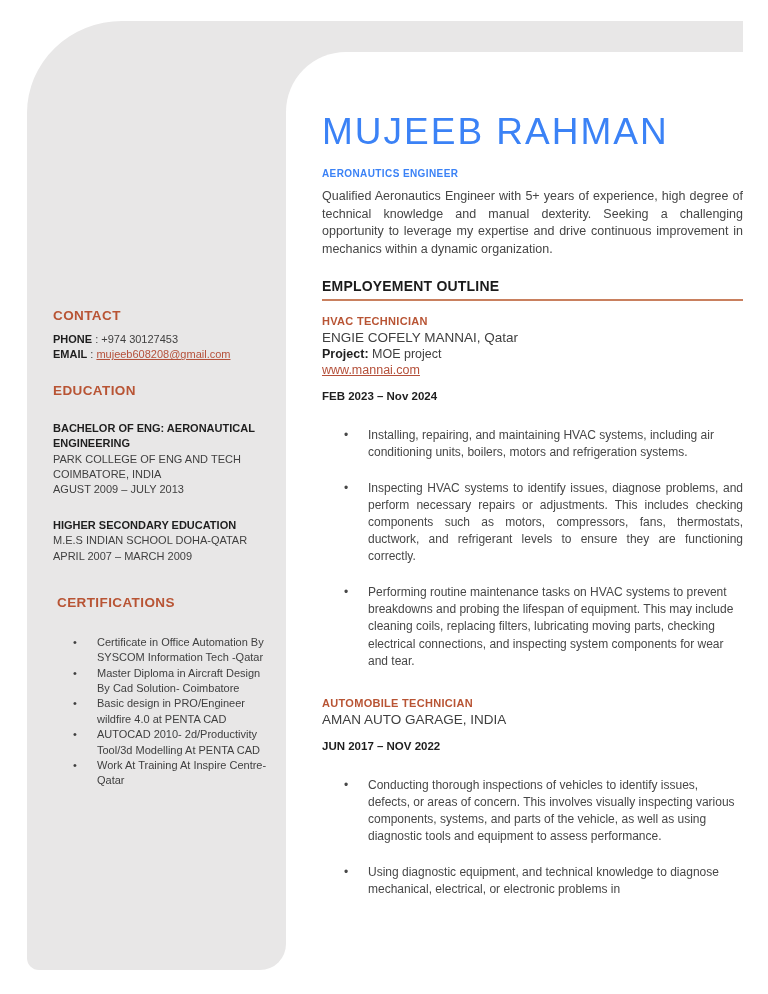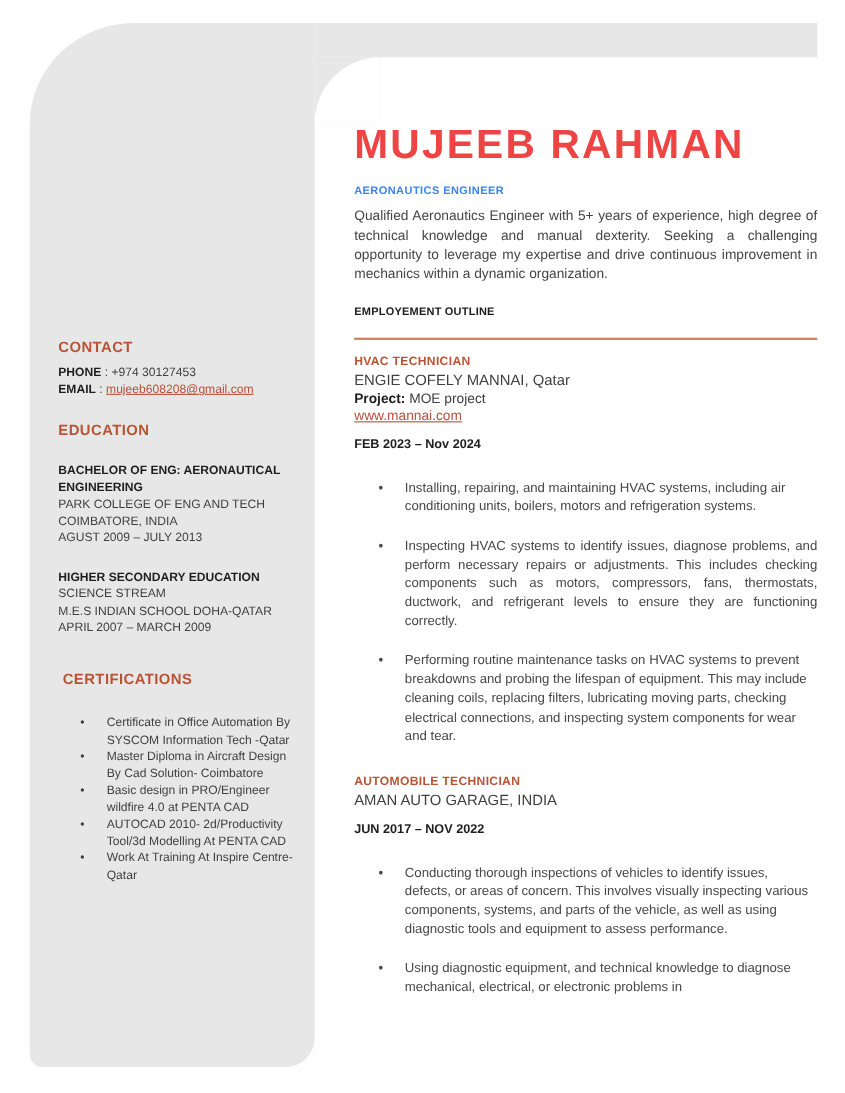--- a/index.html
+++ b/index.html
@@ -39,26 +39,26 @@
   .edu-entry-2{margin-top:20px;}
   .edu-title{font-size:11px;font-weight:bold;color:#1e1e1e;line-height:1.4;}
   .edu-line{font-size:11px;color:#3f3f3f;line-height:1.4;}
   .heading-cert{margin-top:31px;margin-left:4px;}
   .cert-list{margin-top:25px;}
   .cert-item{display:flex;font-size:11px;line-height:1.4;color:#3f3f3f;}
   .cert-dot{width:24px;padding-left:20px;flex:none;color:#3f3f3f;}
   .cert-text{flex:1;}
   
   .main{position:absolute;left:322px;top:112px;width:421px;}
-  .name{font-size:37px;font-weight:700;letter-spacing:2px;color:#ef4444;line-height:1.1;}
+  .name{font-size:37px;font-weight:400;letter-spacing:2px;color:#3b82f6;line-height:1.1;}
   .role{margin-top:15px;font-size:10px;font-weight:bold;color:#3b82f6;letter-spacing:0.4px;}
   .summary{margin-top:9px;font-size:12.5px;line-height:1.43;color:#454545;text-align:justify;}
   .emp-heading{
-    margin-top:19px;font-size:10px;font-weight:bold;color:#1b1b1b;letter-spacing:0.2px;
-    border-bottom:2px solid #c9805f;padding-bottom:18px;
+    margin-top:19px;font-size:14px;font-weight:bold;color:#1b1b1b;letter-spacing:0.2px;
+    border-bottom:2px solid #c9805f;padding-bottom:5px;
   }
   .job{margin-top:14px;}
   .job-2{margin-top:27px;}
   .job-title{font-size:11px;font-weight:bold;color:#b85434;letter-spacing:0.3px;}
   .job-company{font-size:13.5px;color:#3f3f3f;margin-top:3px;}
   .job-project{font-size:12.5px;color:#3f3f3f;margin-top:2px;}
   .job-project .side-label{font-size:12.5px;}
   .job-link{font-size:12.5px;margin-top:2px;}
   .job-link a, .link-text{color:#b5503a;text-decoration:underline;cursor:pointer;}
   .job-dates{margin-top:13px;font-size:11.5px;font-weight:bold;color:#1e1e1e;}
@@ -89,21 +89,20 @@
 
   <div class="edu-entry-1">
     <div class="edu-title">BACHELOR OF ENG: AERONAUTICAL ENGINEERING</div>
     <div class="edu-line">PARK COLLEGE OF ENG AND TECH</div>
     <div class="edu-line">COIMBATORE, INDIA</div>
     <div class="edu-line">AGUST 2009 – JULY 2013</div>
   </div>
 
   <div class="edu-entry-2">
     <div class="edu-title">HIGHER SECONDARY EDUCATION</div>
-    <div class="edu-line">SCIENCE STREAM</div>
     <div class="edu-line">M.E.S INDIAN SCHOOL DOHA-QATAR</div>
     <div class="edu-line">APRIL 2007 – MARCH 2009</div>
   </div>
 
   <div class="side-heading heading-cert">CERTIFICATIONS</div>
 
   <div class="cert-list">
     <div class="cert-item">
         <span class="cert-dot">•</span>
         <span class="cert-text">Certificate in Office Automation By SYSCOM Information Tech -Qatar</span>

